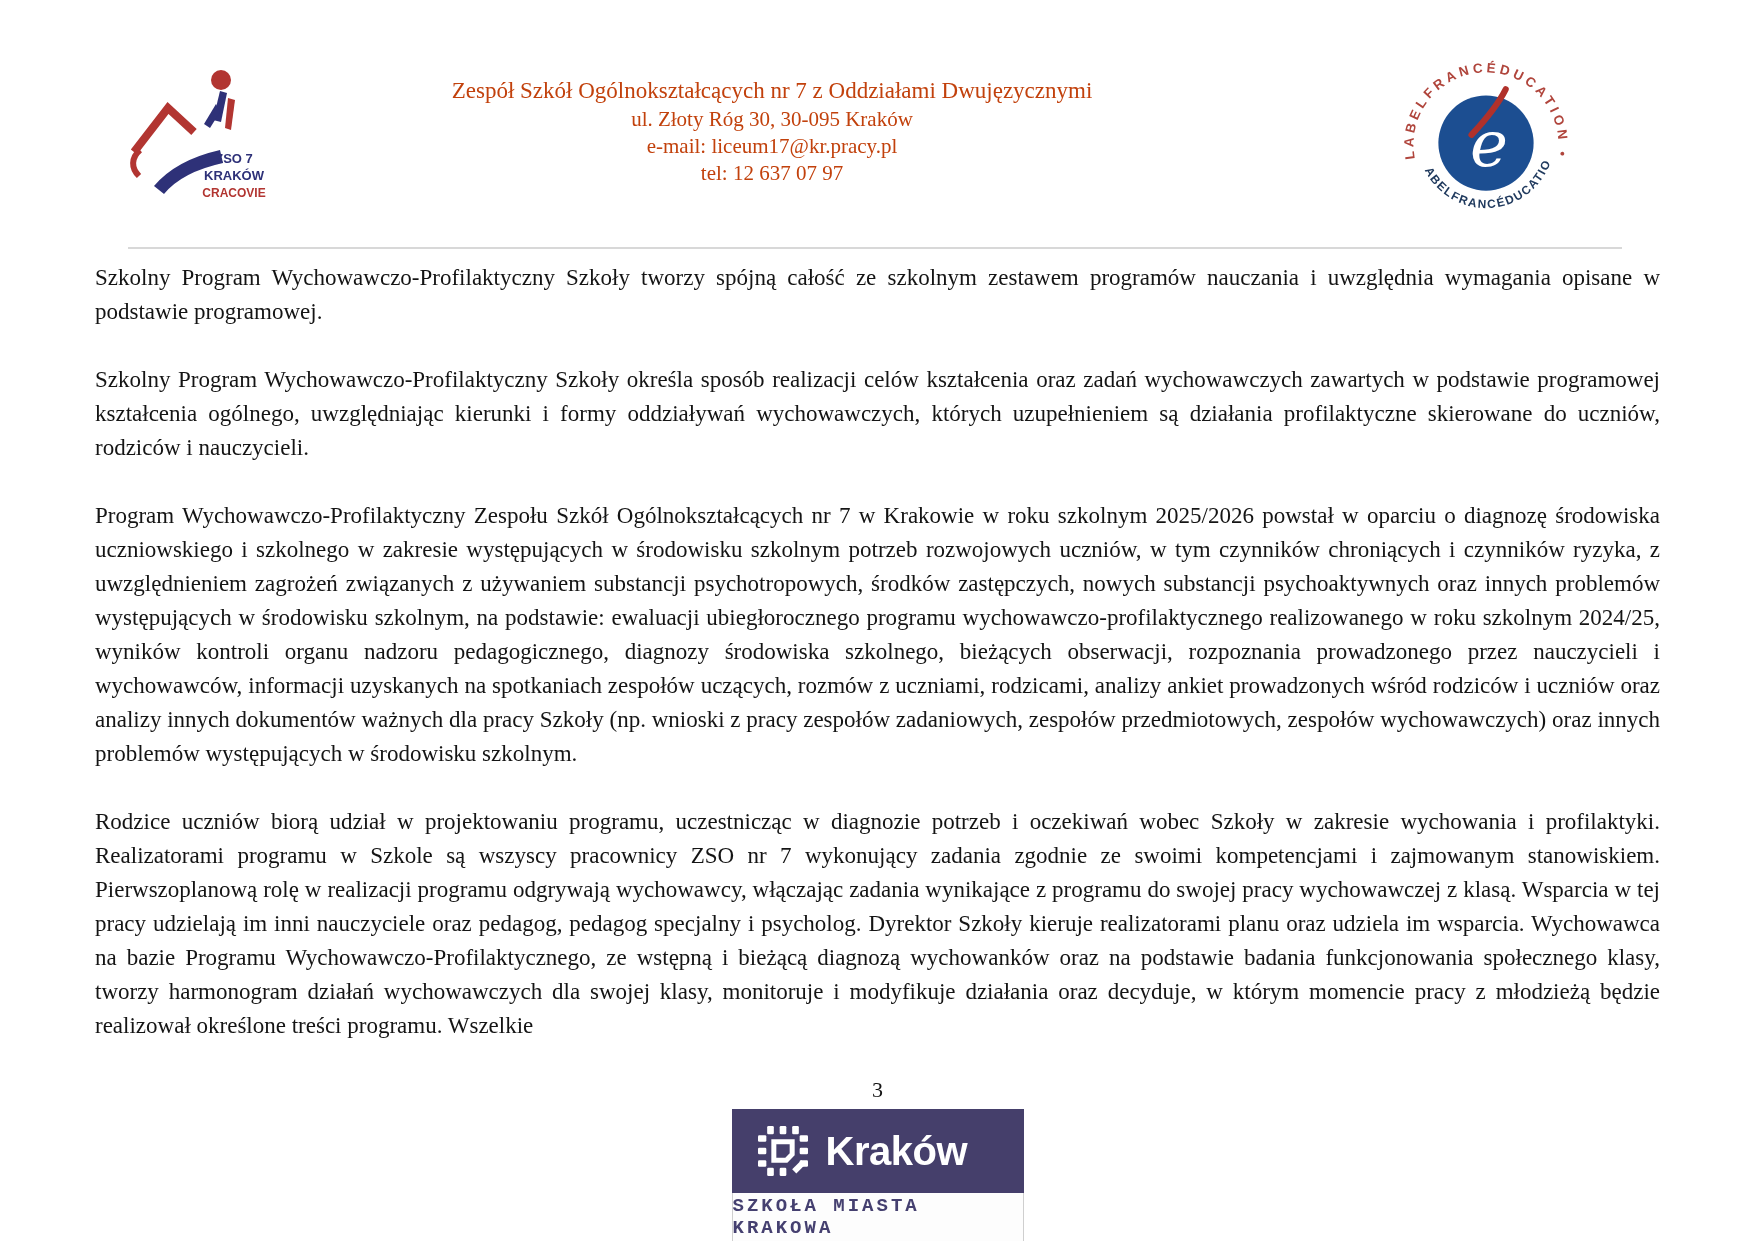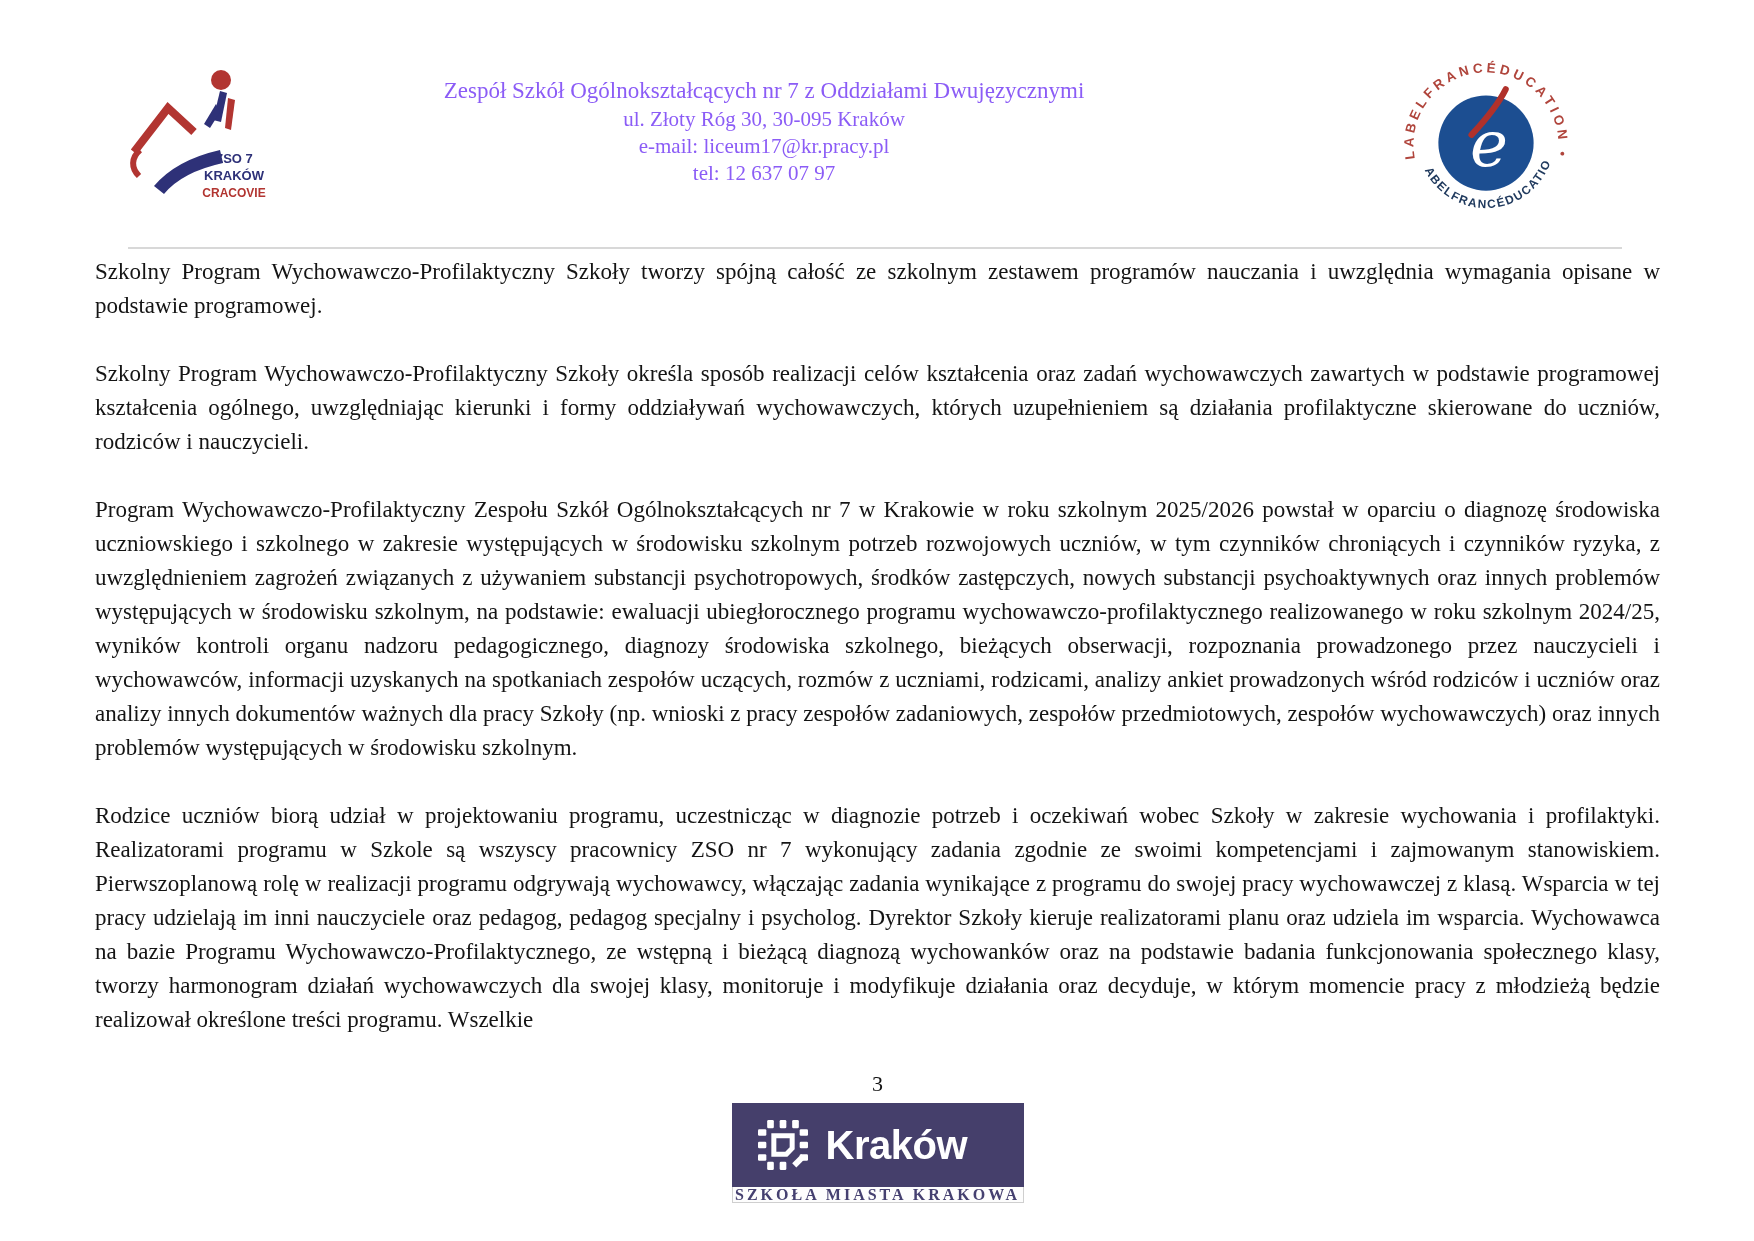--- a/index.html
+++ b/index.html
@@ -3,52 +3,52 @@
 <meta charset="utf-8">
 <style>
   html,body{margin:0;padding:0;background:#ffffff;}
   .page{position:relative;width:1754px;height:1241px;background:#ffffff;overflow:hidden;
         font-family:"Liberation Serif","DejaVu Serif",serif;}
 
   
   .zso-logo{position:absolute;left:128px;top:62px;width:150px;height:150px;}
   .zso-label{font-family:"Liberation Sans",sans-serif;font-weight:700;}
 
-  .school-info{position:absolute;left:384px;top:76px;width:760px;text-align:center;
-               color:#8b5cf6;}
+  .school-info{position:absolute;left:392px;top:76px;width:760px;text-align:center;
+               color:#c2410c;}
   .school-name{font-size:23px;line-height:30px;}
   .school-line{font-size:21px;line-height:27px;text-align:center;}
 
   .lfe-logo{position:absolute;left:1398px;top:52px;width:176px;height:176px;}
   .lfe-arc{font-family:"Liberation Sans",sans-serif;font-weight:700;}
   .lfe-arc-red{fill:#b0453c;font-size:13px;letter-spacing:3.5px;}
   .lfe-arc-navy{fill:#203a5e;font-size:11.5px;letter-spacing:1.5px;}
   .lfe-e{fill:#ffffff;font-family:"DejaVu Serif","Liberation Serif",serif;
          font-style:italic;font-size:62px;}
 
   .header-rule{position:absolute;left:128px;top:247px;width:1494px;height:2px;
                background:#d8d8d8;}
 
   
   .content{position:absolute;left:95px;top:255px;width:1565px;}
   .para{font-size:23px;line-height:34px;text-align:justify;color:#141414;
-        margin:0 0 34px 0;}
+        margin:6px 0 34px 0;}
 
   
   .page-number{text-align:center;font-size:22px;color:#141414;margin:0 0 6px 0;}
   .krakow-logo{width:292px;margin:0 auto;}
   .krakow-main{height:84px;background:#453f6b;display:flex;align-items:center;
                padding-left:26px;box-sizing:border-box;}
   .krakow-icon{width:50px;height:50px;flex:0 0 auto;}
   .krakow-word{color:#ffffff;font-family:"Liberation Sans",sans-serif;font-weight:700;
                font-size:40px;letter-spacing:-0.5px;margin-left:18px;}
-  .krakow-strip{height:16px;background:#fdfdfd;border:1px solid #cfcfcf;border-top:none;
+  .krakow-strip{height:49px;background:#fdfdfd;border:1px solid #cfcfcf;border-top:none;
                 display:flex;align-items:center;justify-content:center;
-                color:#454070;font-family:Liberation Serif, serif;font-weight:700;
-                font-size:16px;letter-spacing:3px;box-sizing:border-box;}
+                color:#454070;font-family:Liberation Mono, monospace;font-weight:700;
+                font-size:19px;letter-spacing:3px;box-sizing:border-box;}
 </style>
 </head>
 <body>
 
 <div class="page">
 
   <svg class="zso-logo" viewBox="0 0 150 150">
 
     <circle cx="93" cy="18" r="10" fill="#b23531"></circle>
     <path d="M 92,29 L 99,31 L 93,60 L 85,58 Z" fill="#2e3178"></path>

